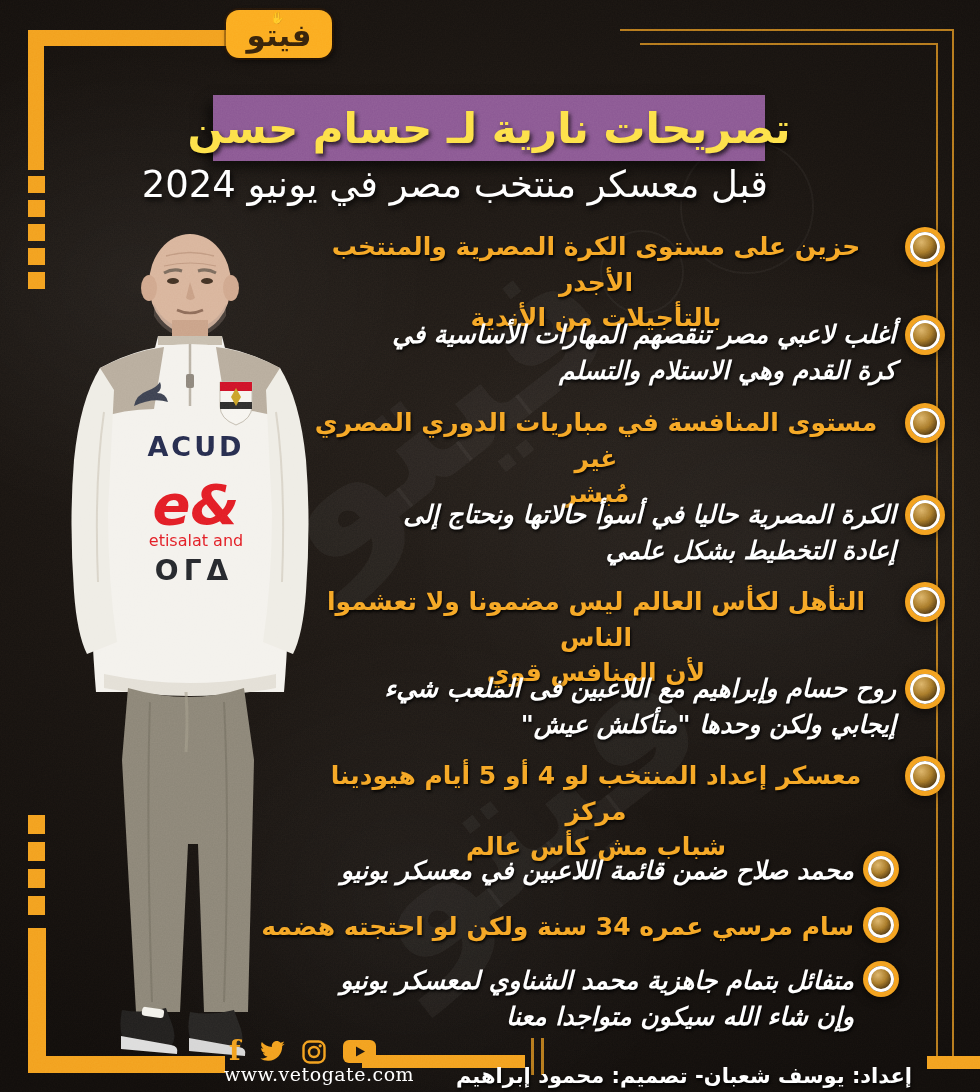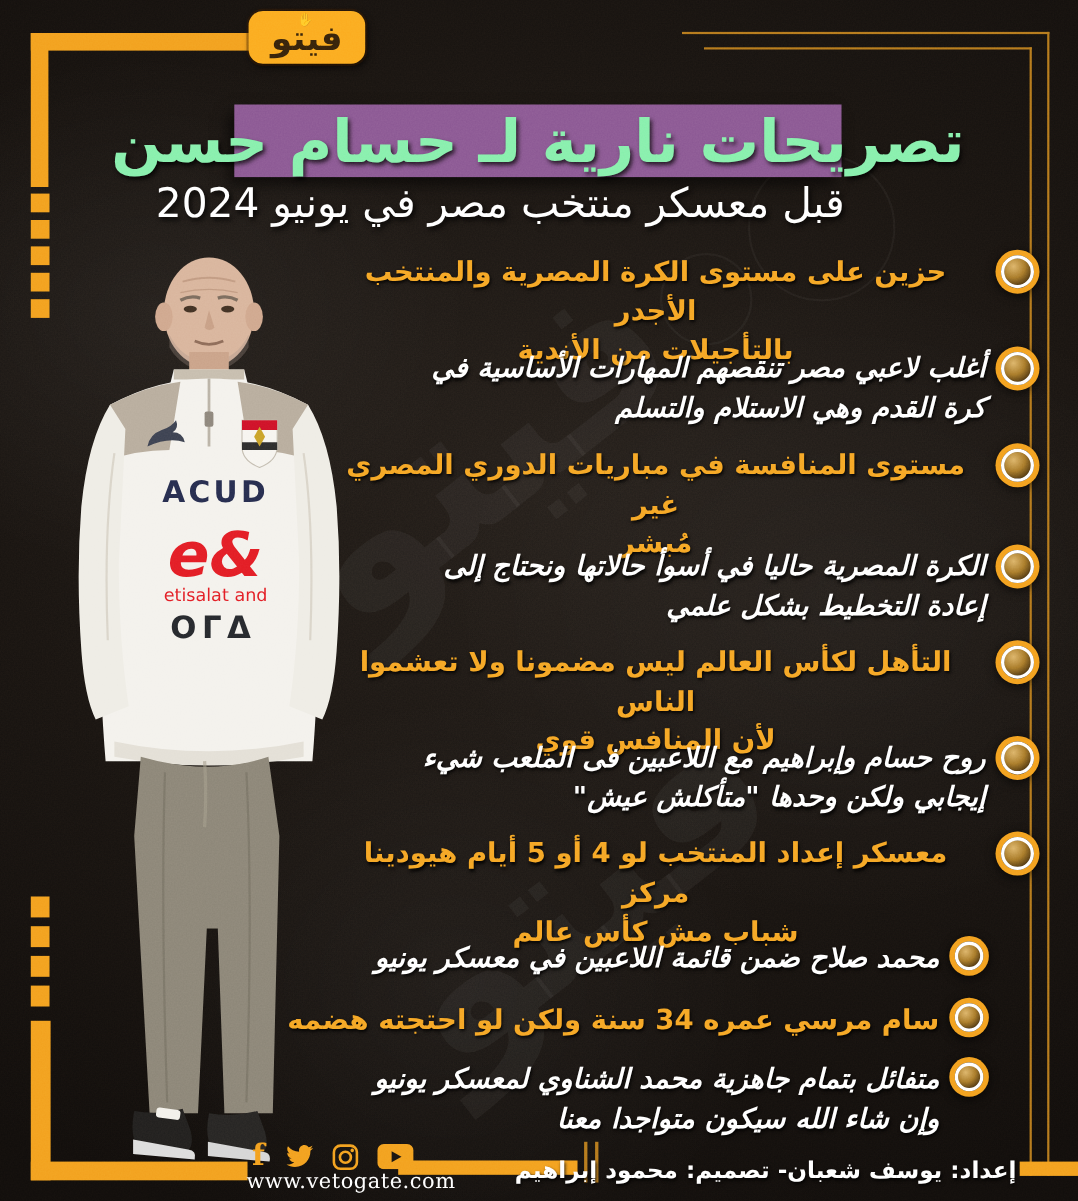--- a/index.html
+++ b/index.html
@@ -26,21 +26,21 @@
   }
   .logo .txt{font-size:31px;font-weight:bold;color:#33200a;line-height:1;margin-top:2px;}
   .logo .hand{position:absolute;top:1px;left:50%;transform:translateX(-58%);font-size:12px;color:#d2232a;}
   
   .title-box{
     position:absolute;left:213px;top:95px;width:552px;height:66px;
     background:#8a5793;display:flex;align-items:center;justify-content:center;
     box-shadow:-6px 7px 12px rgba(0,0,0,.55);
   }
   .title-box h1{
-    margin:0;font-size:54px;font-weight:bold;color:#86efac;
+    margin:0;font-size:42px;font-weight:bold;color:#fde047;
     text-shadow:2px 3px 4px rgba(0,0,0,.75);white-space:nowrap;
   }
   .subtitle{
     position:absolute;right:212px;top:163px;margin:0;
     font-size:37px;font-weight:normal;color:#fff;white-space:nowrap;
     text-shadow:2px 3px 5px rgba(0,0,0,.85);
   }
   
   .bullet-row{position:absolute;display:flex;flex-direction:row-reverse;align-items:flex-start;}
   .bullet-row.near{right:40px;}
@@ -66,21 +66,21 @@
   .wm-circle{position:absolute;border:2px solid rgba(255,255,255,.035);border-radius:50%;pointer-events:none;}
   
   .socials{position:absolute;left:229px;top:1039px;display:flex;align-items:center;gap:17px;}
   .ic{display:block;}
   .fb-f{font-family:"DejaVu Serif",serif;font-weight:bold;font-size:27px;color:#f2a01d;line-height:1;margin-top:-2px;}
   .website{
     position:absolute;left:224px;top:1063px;margin:0;
     font-family:"DejaVu Serif",serif;font-size:19px;color:#fff;letter-spacing:.5px;
   }
   .credit{
-    position:absolute;right:52px;top:1048px;margin:4px;
+    position:absolute;right:52px;top:1048px;margin:16px;
     font-size:21px;font-weight:bold;color:#fff;white-space:nowrap;
     text-shadow:1px 2px 3px rgba(0,0,0,.9);
   }
 </style>
 </head>
 <body>
 
 <div id="page">
 
   <div class="wm" style="left:240px;top:300px;">فيتو</div>

